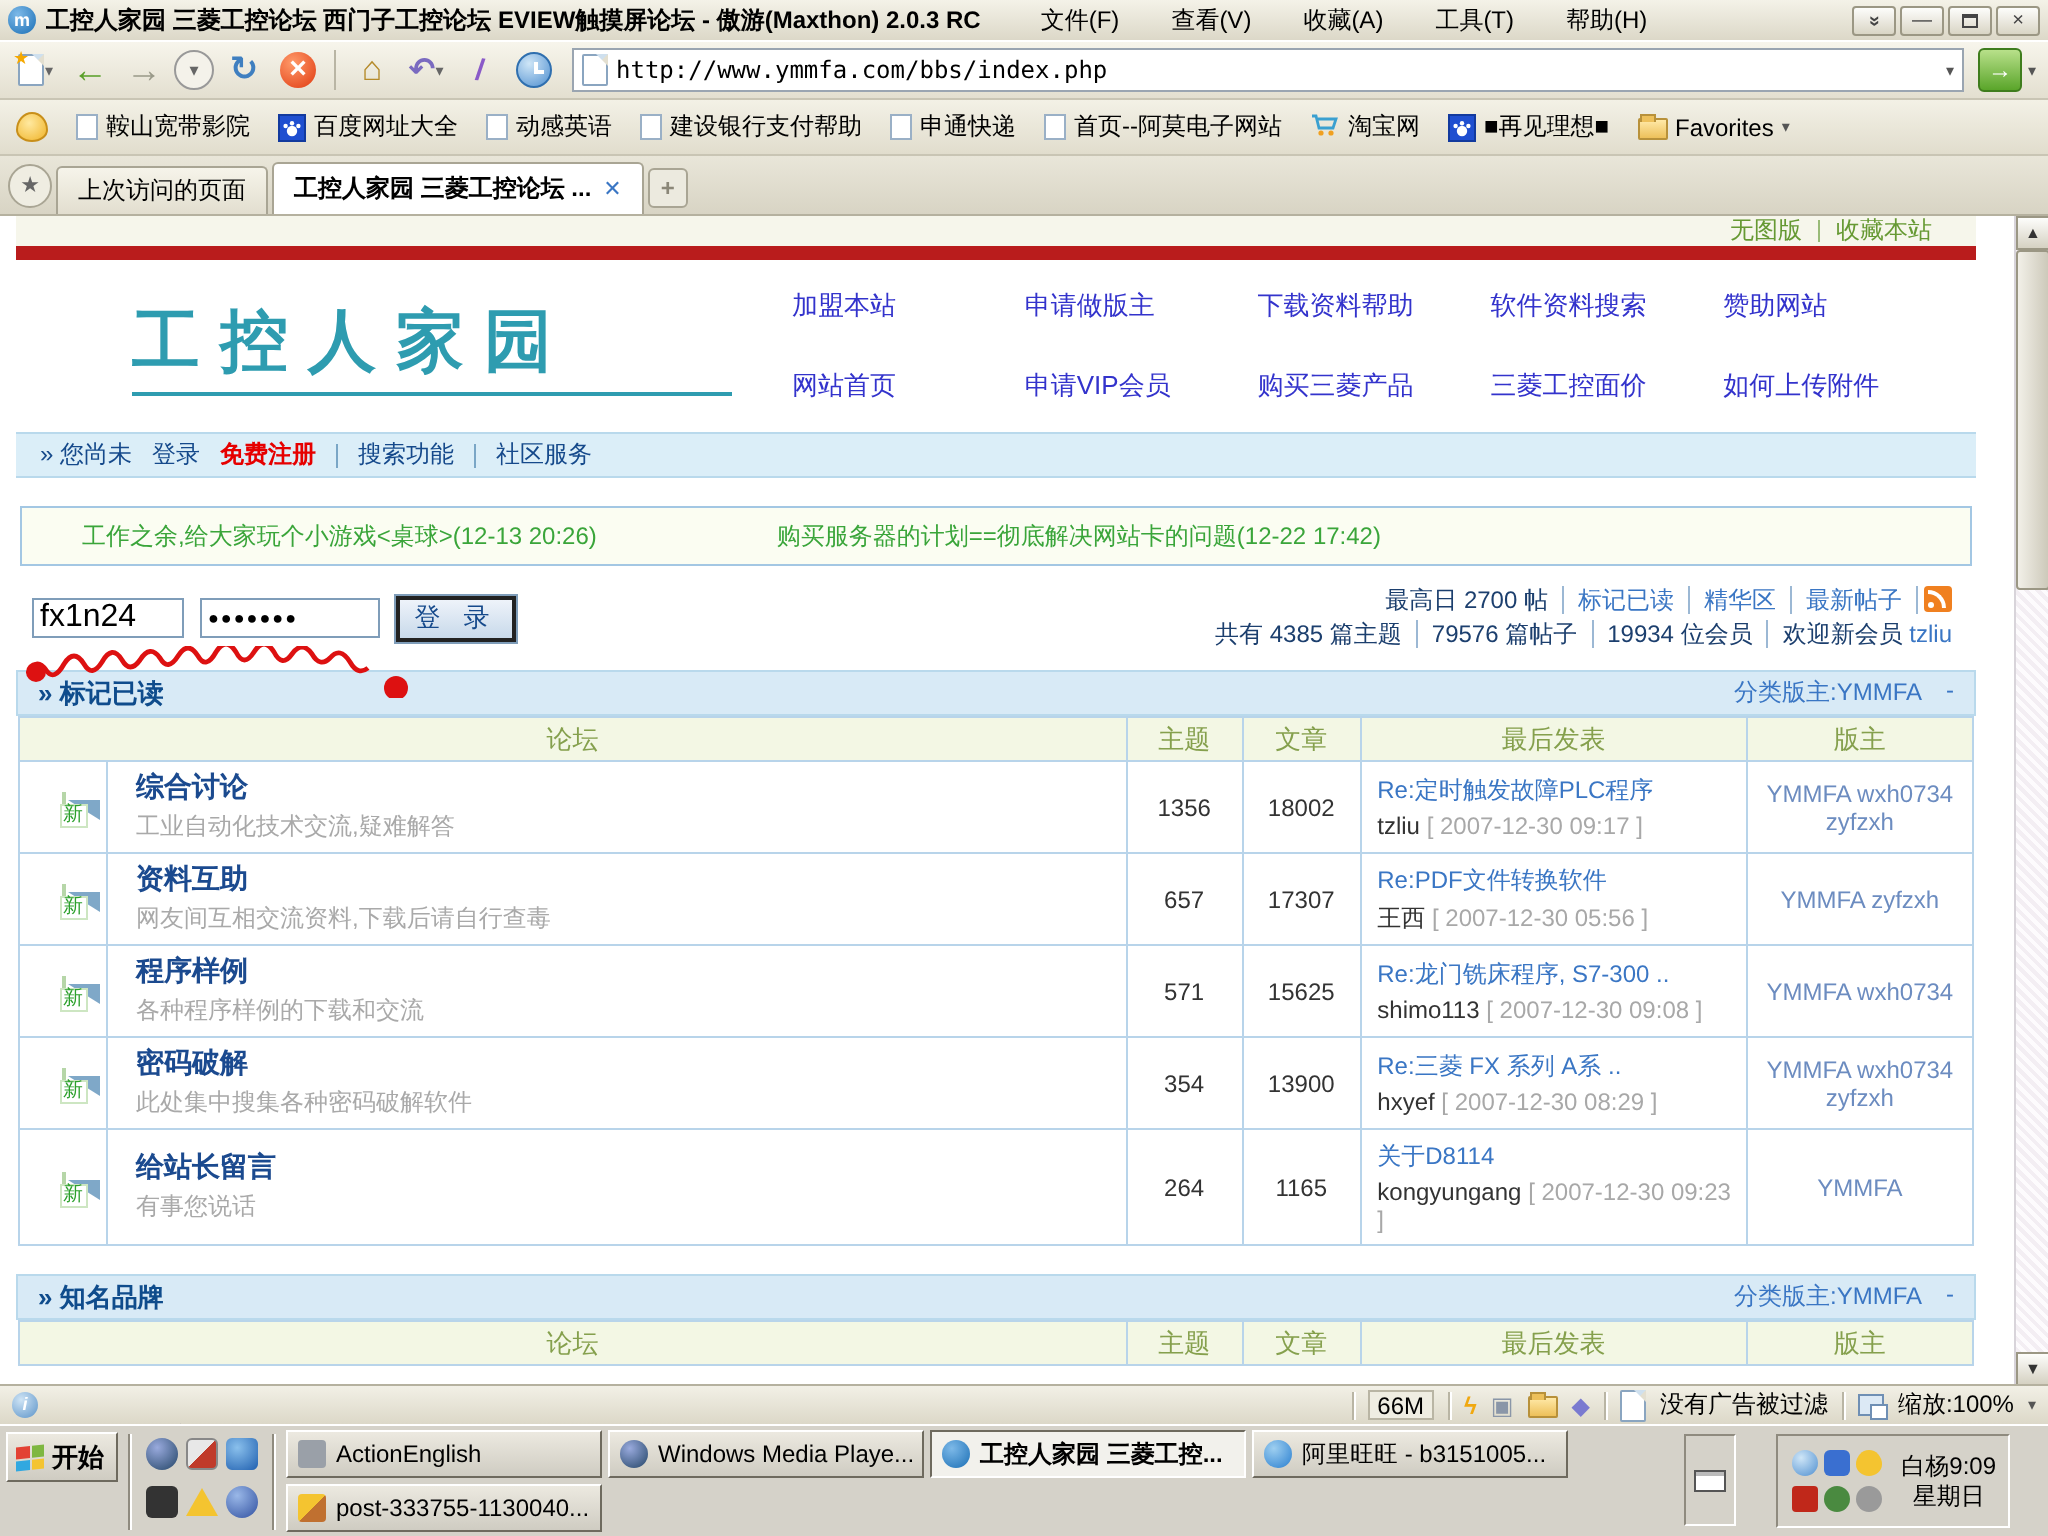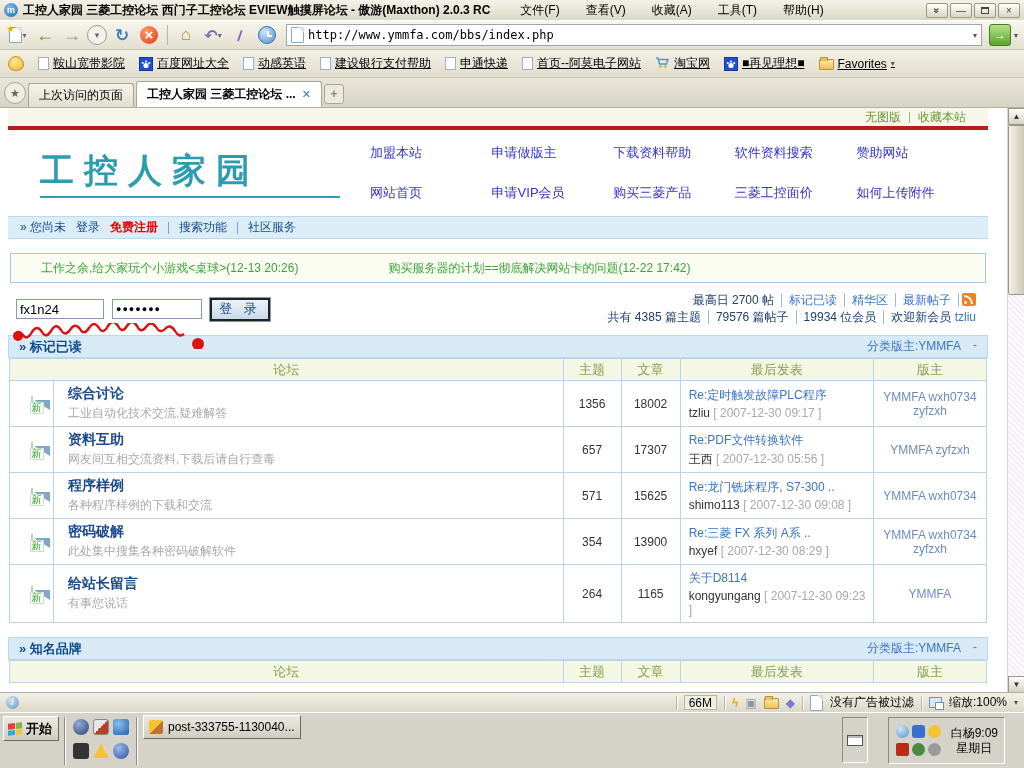--- a/index.html
+++ b/index.html
@@ -26,21 +26,21 @@
   .star-dot { position:absolute; left:-4px; top:-4px; color:#f5a800; font-size:9px; }
   .circle-btn { width:20px; height:20px; border:1px solid #999; border-radius:50%; display:flex; align-items:center; justify-content:center; font-size:9px; color:#666; background:#f4f2ea; }
   .clock-icon { width:18px; height:18px; border-radius:50%; background:radial-gradient(circle at 35% 30%,#cfe6f7,#4f8fd0); border:1px solid #2f6faf; position:relative; }
   .clock-icon::before { content:""; position:absolute; left:8px; top:4px; width:2px; height:6px; background:#fff; }
   .clock-icon::after { content:""; position:absolute; left:8px; top:8px; width:5px; height:2px; background:#fff; }
   .addr-wrap { flex:1; display:flex; align-items:center; background:#fff; border:1px solid #9aa5b1; height:22px; margin-left:4px; padding:0 4px; gap:4px; }
   .addr-input { flex:1; border:0; outline:0; font-size:12px; font-family:"DejaVu Sans Mono","Liberation Mono",monospace; }
   .go-btn { width:22px; height:22px; margin-left:4px; background:linear-gradient(#b8e08a,#5aa52a); border:1px solid #3f7d1d; border-radius:3px; color:#fff; font-weight:bold; text-align:center; line-height:20px; }
   .drop { color:#555; font-size:8px; }
 
-  .bookmarks { height:28px; display:flex; align-items:center; gap:14px; padding:0 8px; background:linear-gradient(#f3f1e6,#e1ddcd); border-bottom:1px solid #c9c5b4; white-space:nowrap;text-decoration:underline; }
+  .bookmarks { height:28px; display:flex; align-items:center; gap:14px; padding:0 8px; background:linear-gradient(#f3f1e6,#e1ddcd); border-bottom:1px solid #c9c5b4; white-space:nowrap; }
   .bm-item { display:flex; align-items:center; gap:4px; }
   .bm-doc { width:11px; height:13px; background:#fff; border:1px solid #9ab0c6; }
   .paw { width:14px; height:14px; background:#1f4fd0; border:1px solid #123a9e; display:flex; align-items:center; justify-content:center; }
   .shield-fav { width:16px; height:15px; background:radial-gradient(circle at 40% 35%,#ffe9a0,#f0b429); border:1px solid #c88f1a; border-radius:50% 50% 50% 50%/60% 60% 40% 40%; }
   .folder { width:15px; height:11px; background:linear-gradient(#ffe9a8,#edc05a); border:1px solid #b8913a; border-radius:1px; position:relative; margin-top:2px; }
   .folder::before { content:""; position:absolute; top:-3px; left:0; width:6px; height:3px; background:#edc05a; border:1px solid #b8913a; border-bottom:0; }
 
   .tabbar { height:29px; display:flex; align-items:flex-end; padding:0 4px; background:linear-gradient(#e9e6d9,#d8d4c4); gap:2px; }
   .tab-star { width:22px; height:22px; margin-bottom:3px; border:1px solid #a9a594; border-radius:50%; background:#efede2; text-align:center; line-height:20px; font-size:11px; color:#666; }
   .tab { height:24px; display:flex; align-items:center; gap:6px; padding:0 10px; border:1px solid #a9a594; border-bottom:0; border-radius:3px 3px 0 0; background:linear-gradient(#f6f4ea,#e2decf); white-space:nowrap; }
@@ -48,39 +48,39 @@
   .tab-close { color:#3a76c4; font-weight:bold; font-size:11px; }
   .tab-new { width:20px; height:20px; margin-bottom:3px; border:1px solid #a9a594; border-radius:3px; background:#eceadf; color:#8b8778; text-align:center; line-height:18px; font-weight:bold; }
 
   
   .viewport { position:absolute; top:107px; left:0; width:1024px; height:585px; background:#fff; overflow:hidden; border-top:1px solid #b5b19f; }
   .vscroll { position:absolute; right:0; top:0; width:17px; height:585px; background:repeating-linear-gradient(45deg,#f3eef3 0 2px,#fdfbfd 2px 4px); border-left:1px solid #d8d4da; }
   .sbtn { position:absolute; left:0; width:17px; height:17px; background:linear-gradient(#fdfdfb,#d5d1c2); border:1px solid #9b9784; font-size:8px; color:#333; text-align:center; line-height:15px; }
   .sthumb { position:absolute; left:0; top:17px; width:17px; height:170px; background:linear-gradient(90deg,#f2f0e8,#cdc9ba); border:1px solid #9b9784; border-radius:2px; }
   .content { position:absolute; left:8px; top:0; width:980px; }
 
-  .page-topbar { height:22px; background:#f6f6eb; border-bottom:4px solid #b91c1c; display:flex; justify-content:flex-end; align-items:center; gap:8px; padding-right:22px; color:#669933; }
+  .page-topbar { height:22px; background:#f6f6eb; border-bottom:7px solid #b91c1c; display:flex; justify-content:flex-end; align-items:center; gap:8px; padding-right:22px; color:#669933; }
   .page-topbar .gdiv { width:1px; height:11px; background:#99bb77; }
 
   .site-header { height:86px; display:flex; align-items:center; }
-  .logo-box { margin-left:32px; width:300px; }
+  .logo-box { margin-left:58px; width:300px; }
   .logo-title { color:#2e9cb0; font-size:34px; font-weight:bold; letter-spacing:10px; border-bottom:2px solid #2e9cb0; padding-bottom:2px; font-family:"Liberation Serif","DejaVu Serif",serif; }
   .logo-sub { color:#2e9cb0; font-size:14px; margin-top:3px; letter-spacing:1px; }
   .hlinks { flex:1; display:grid; grid-template-columns:repeat(5,1fr); row-gap:22px; margin:0 10px 0 30px; }
   .hlink { color:#3333cc; font-size:13px; }
 
   .navbar { height:23px; background:#dbeef8; border-top:1px solid #b9d9ec; border-bottom:1px solid #b9d9ec; display:flex; align-items:center; gap:10px; padding-left:12px; color:#15498b; }
   .navbar .nsep { width:1px; height:12px; background:#7aa6c6; }
   .nav-register { color:#e60000; font-weight:bold; }
 
   .annc-box { margin:14px 2px 0 2px; border:1px solid #a3c7e3; background:#fbfdf2; height:30px; display:flex; align-items:center; gap:90px; padding-left:30px; color:#3aa53a; }
 
   .login-row { height:52px; display:flex; align-items:center; }
   .login-form { display:flex; align-items:center; gap:8px; margin-left:8px; }
-  .login-input { width:88px; height:20px; border:1px solid #7f9db9; font-size:13px; padding:0 3px; }
+  .login-input { width:76px; height:20px; border:1px solid #7f9db9; font-size:16px; padding:0 3px; }
   .login-pass { width:90px; letter-spacing:1px; font-size:9px; font-weight:bold; }
   .login-btn { height:23px; width:60px; background:linear-gradient(#eef3fa,#c8d9ea); border:2px solid #222; outline:1px solid #7f9db9; font-size:13px; color:#15498b; letter-spacing:4px; padding:0 2px; }
   .stats { margin-left:auto; text-align:right; padding-right:12px; color:#1c3f6e; line-height:17px; }
   .stats .seg { padding:0 7px; border-right:1px solid #9cb8d4; }
   .stats .seg:last-of-type { border-right:0; }
   .stats a, .stat-link { color:#3a76c4; }
   .rss { display:inline-block; width:14px; height:13px; background:#f08020; border-radius:2px; position:relative; vertical-align:-2px; margin-left:3px; }
   .rss::before { content:""; position:absolute; left:2px; bottom:2px; width:3px; height:3px; border-radius:50%; background:#fff; }
   .rss::after { content:""; position:absolute; left:2px; bottom:2px; width:7px; height:7px; border:2px solid #fff; border-left:0; border-bottom:0; border-radius:0 9px 0 0; }
 
@@ -505,20 +505,38 @@
     <span class="qicon" style="background:linear-gradient(135deg,#e8e8e8 50%,#c03a2a 50%);border:1px solid #888;"></span>
     <span class="qicon" style="background:radial-gradient(circle at 35% 30%,#8ac0ec,#2060b0);border-radius:3px;"></span>
     <span class="qicon" style="background:#333;border-radius:3px;"></span>
     <span class="qicon" style="width:0;height:0;border-left:8px solid transparent;border-right:8px solid transparent;border-bottom:14px solid #f4c430;border-radius:0;"></span>
     <span class="qicon" style="background:radial-gradient(circle at 35% 30%,#9ab8e8,#3050a0);border-radius:50%;"></span>
   </div>
   <div class="tb-sep"></div>
   <div class="task-area">
     <div class="task-row">
       <div class="task-btn">
+          <span class="ticon" style="background:#9aa0a8;border-radius:2px;"></span>
+          <span>ActionEnglish</span>
+        </div>
+      <div class="task-btn">
+          <span class="ticon" style="background:radial-gradient(circle at 35% 30%,#9ad,#246);"></span>
+          <span>Windows Media Playe...</span>
+        </div>
+      <div class="task-btn active">
+          <span class="ticon" style="background:radial-gradient(circle at 35% 30%,#7db9e8,#1b6fb5);"></span>
+          <span>工控人家园 三菱工控...</span>
+        </div>
+      <div class="task-btn">
+          <span class="ticon" style="background:radial-gradient(circle at 35% 30%,#9ecff0,#2a7fd0);"></span>
+          <span>阿里旺旺 - b3151005...</span>
+        </div>
+    </div>
+    <div class="task-row">
+      <div class="task-btn">
           <span class="ticon" style="background:linear-gradient(135deg,#f4c430 50%,#c07030 50%);border-radius:2px;"></span>
           <span>post-333755-1130040...</span>
         </div>
     </div>
   </div>
   <div class="kbd-box">
       <span class="kbd-icon"></span>
     </div>
   <div class="tray">
     <div class="tray-grid">

